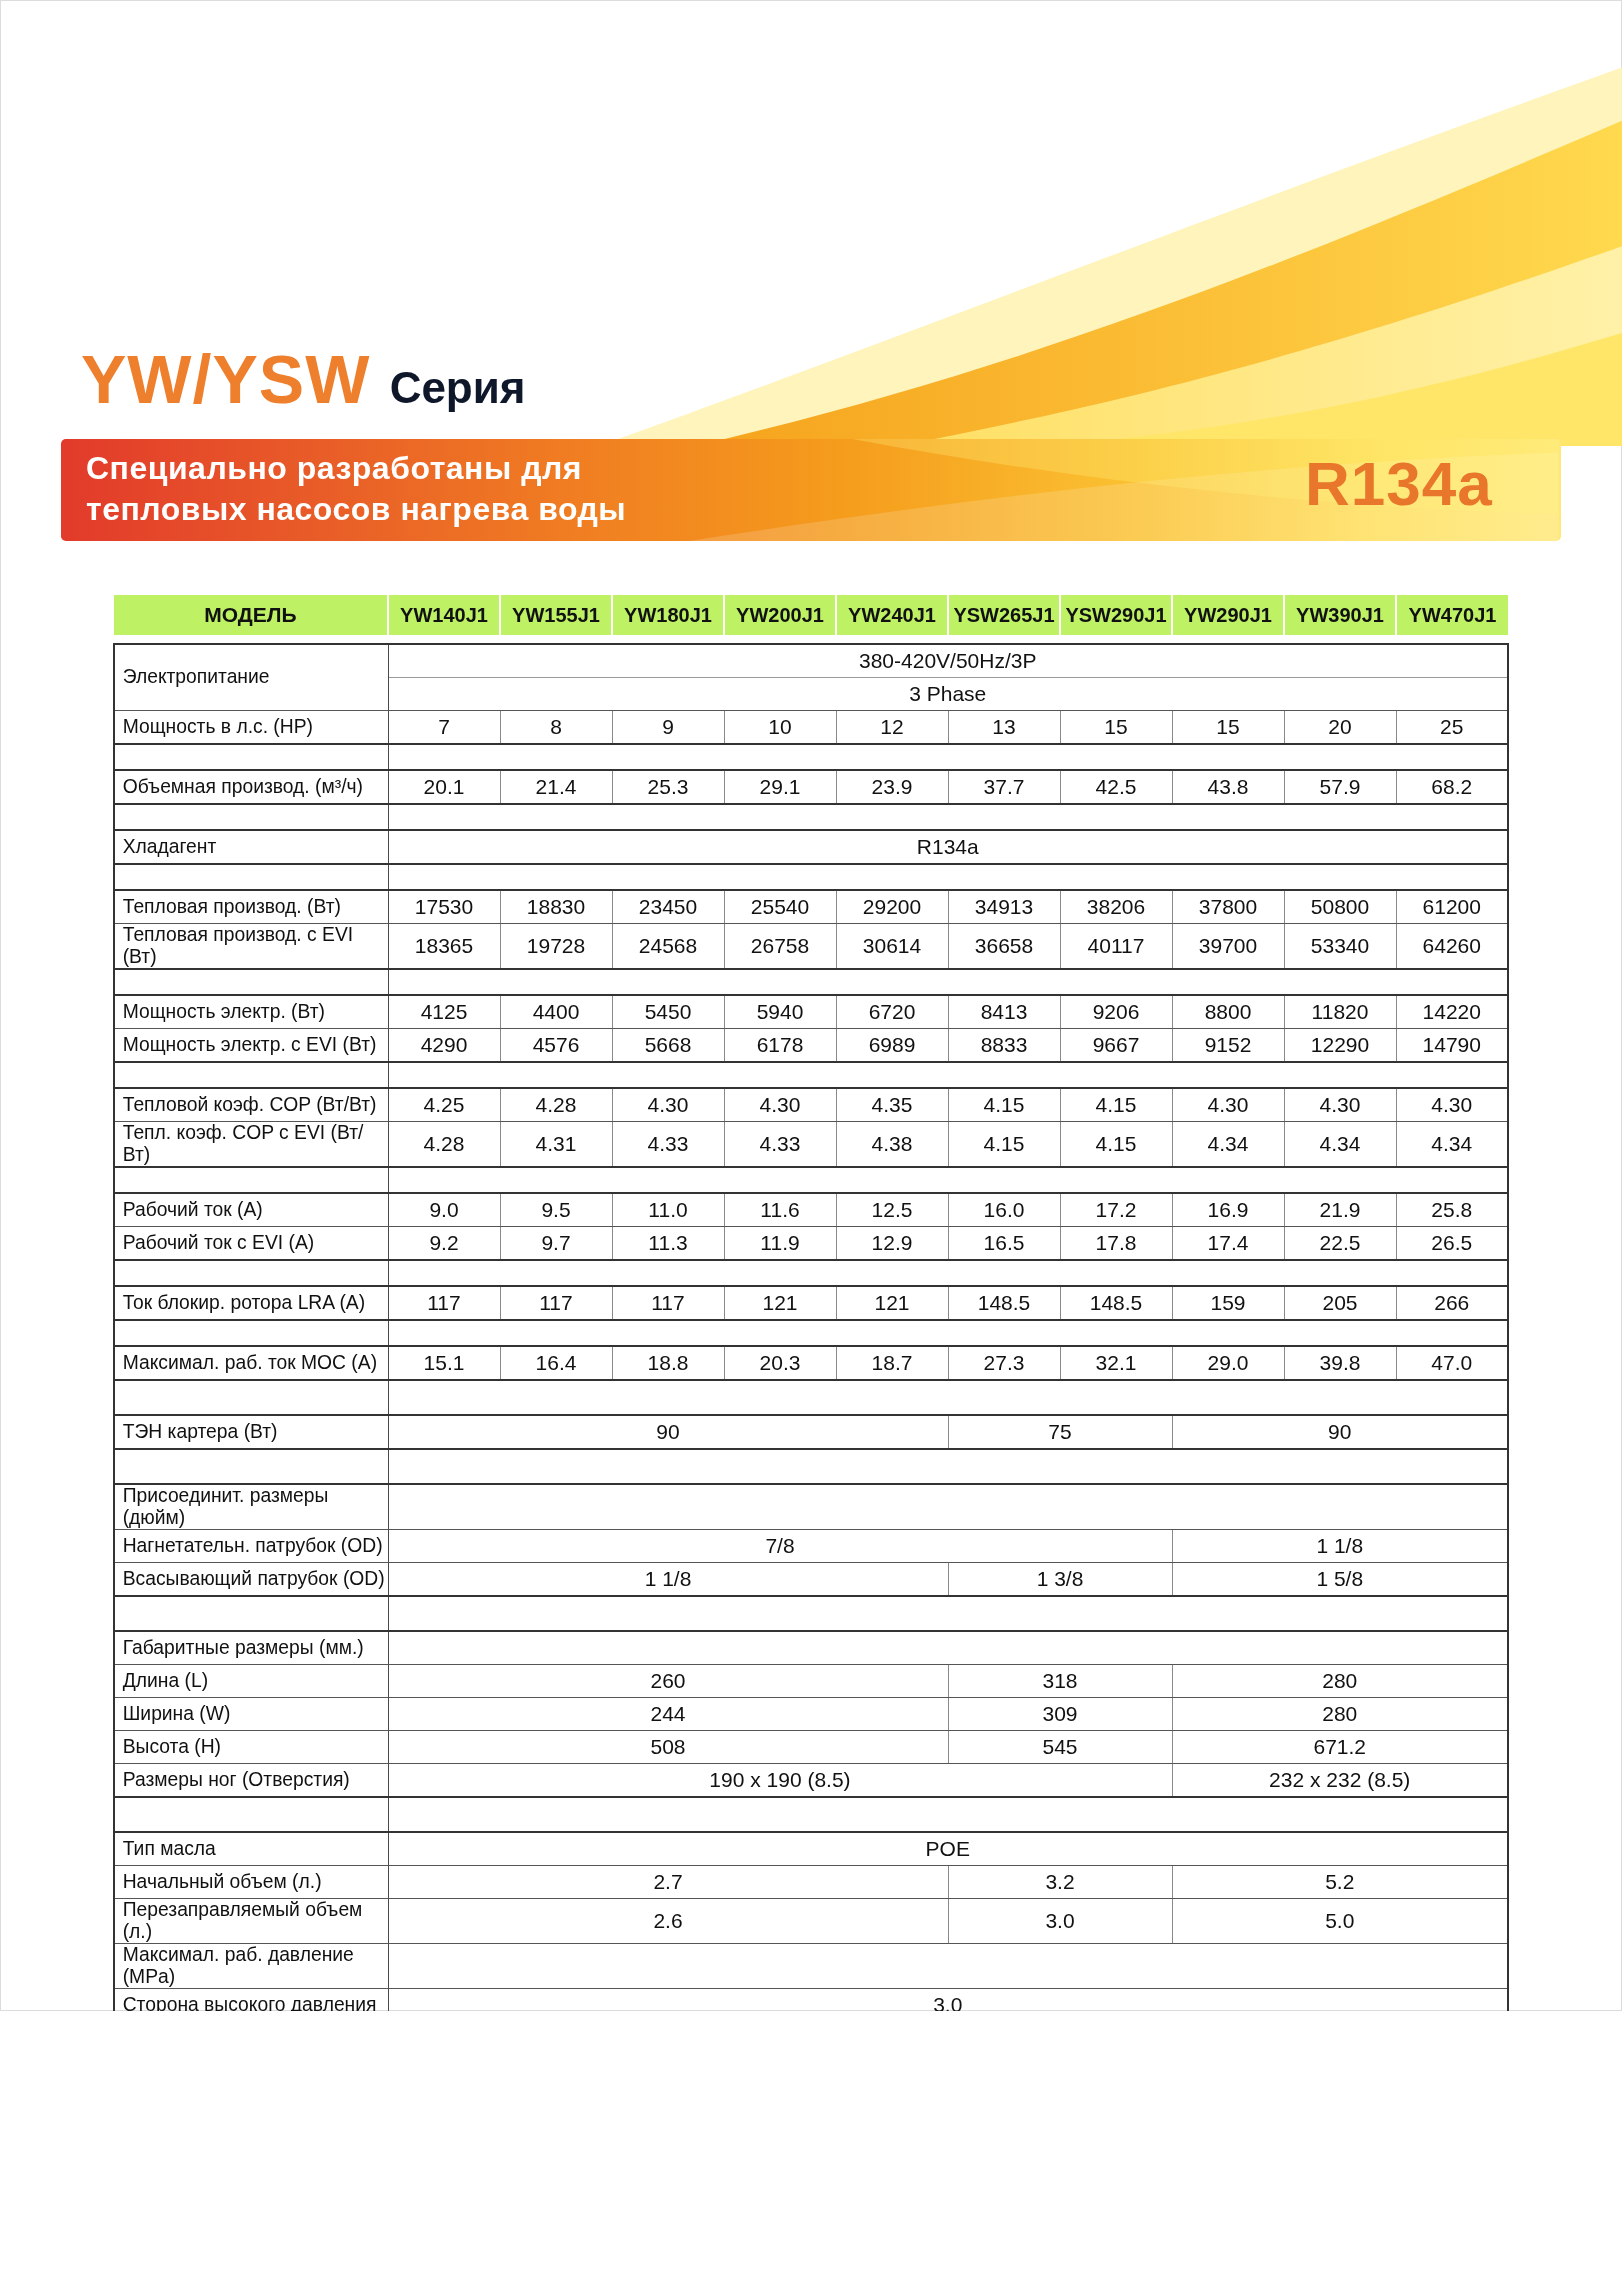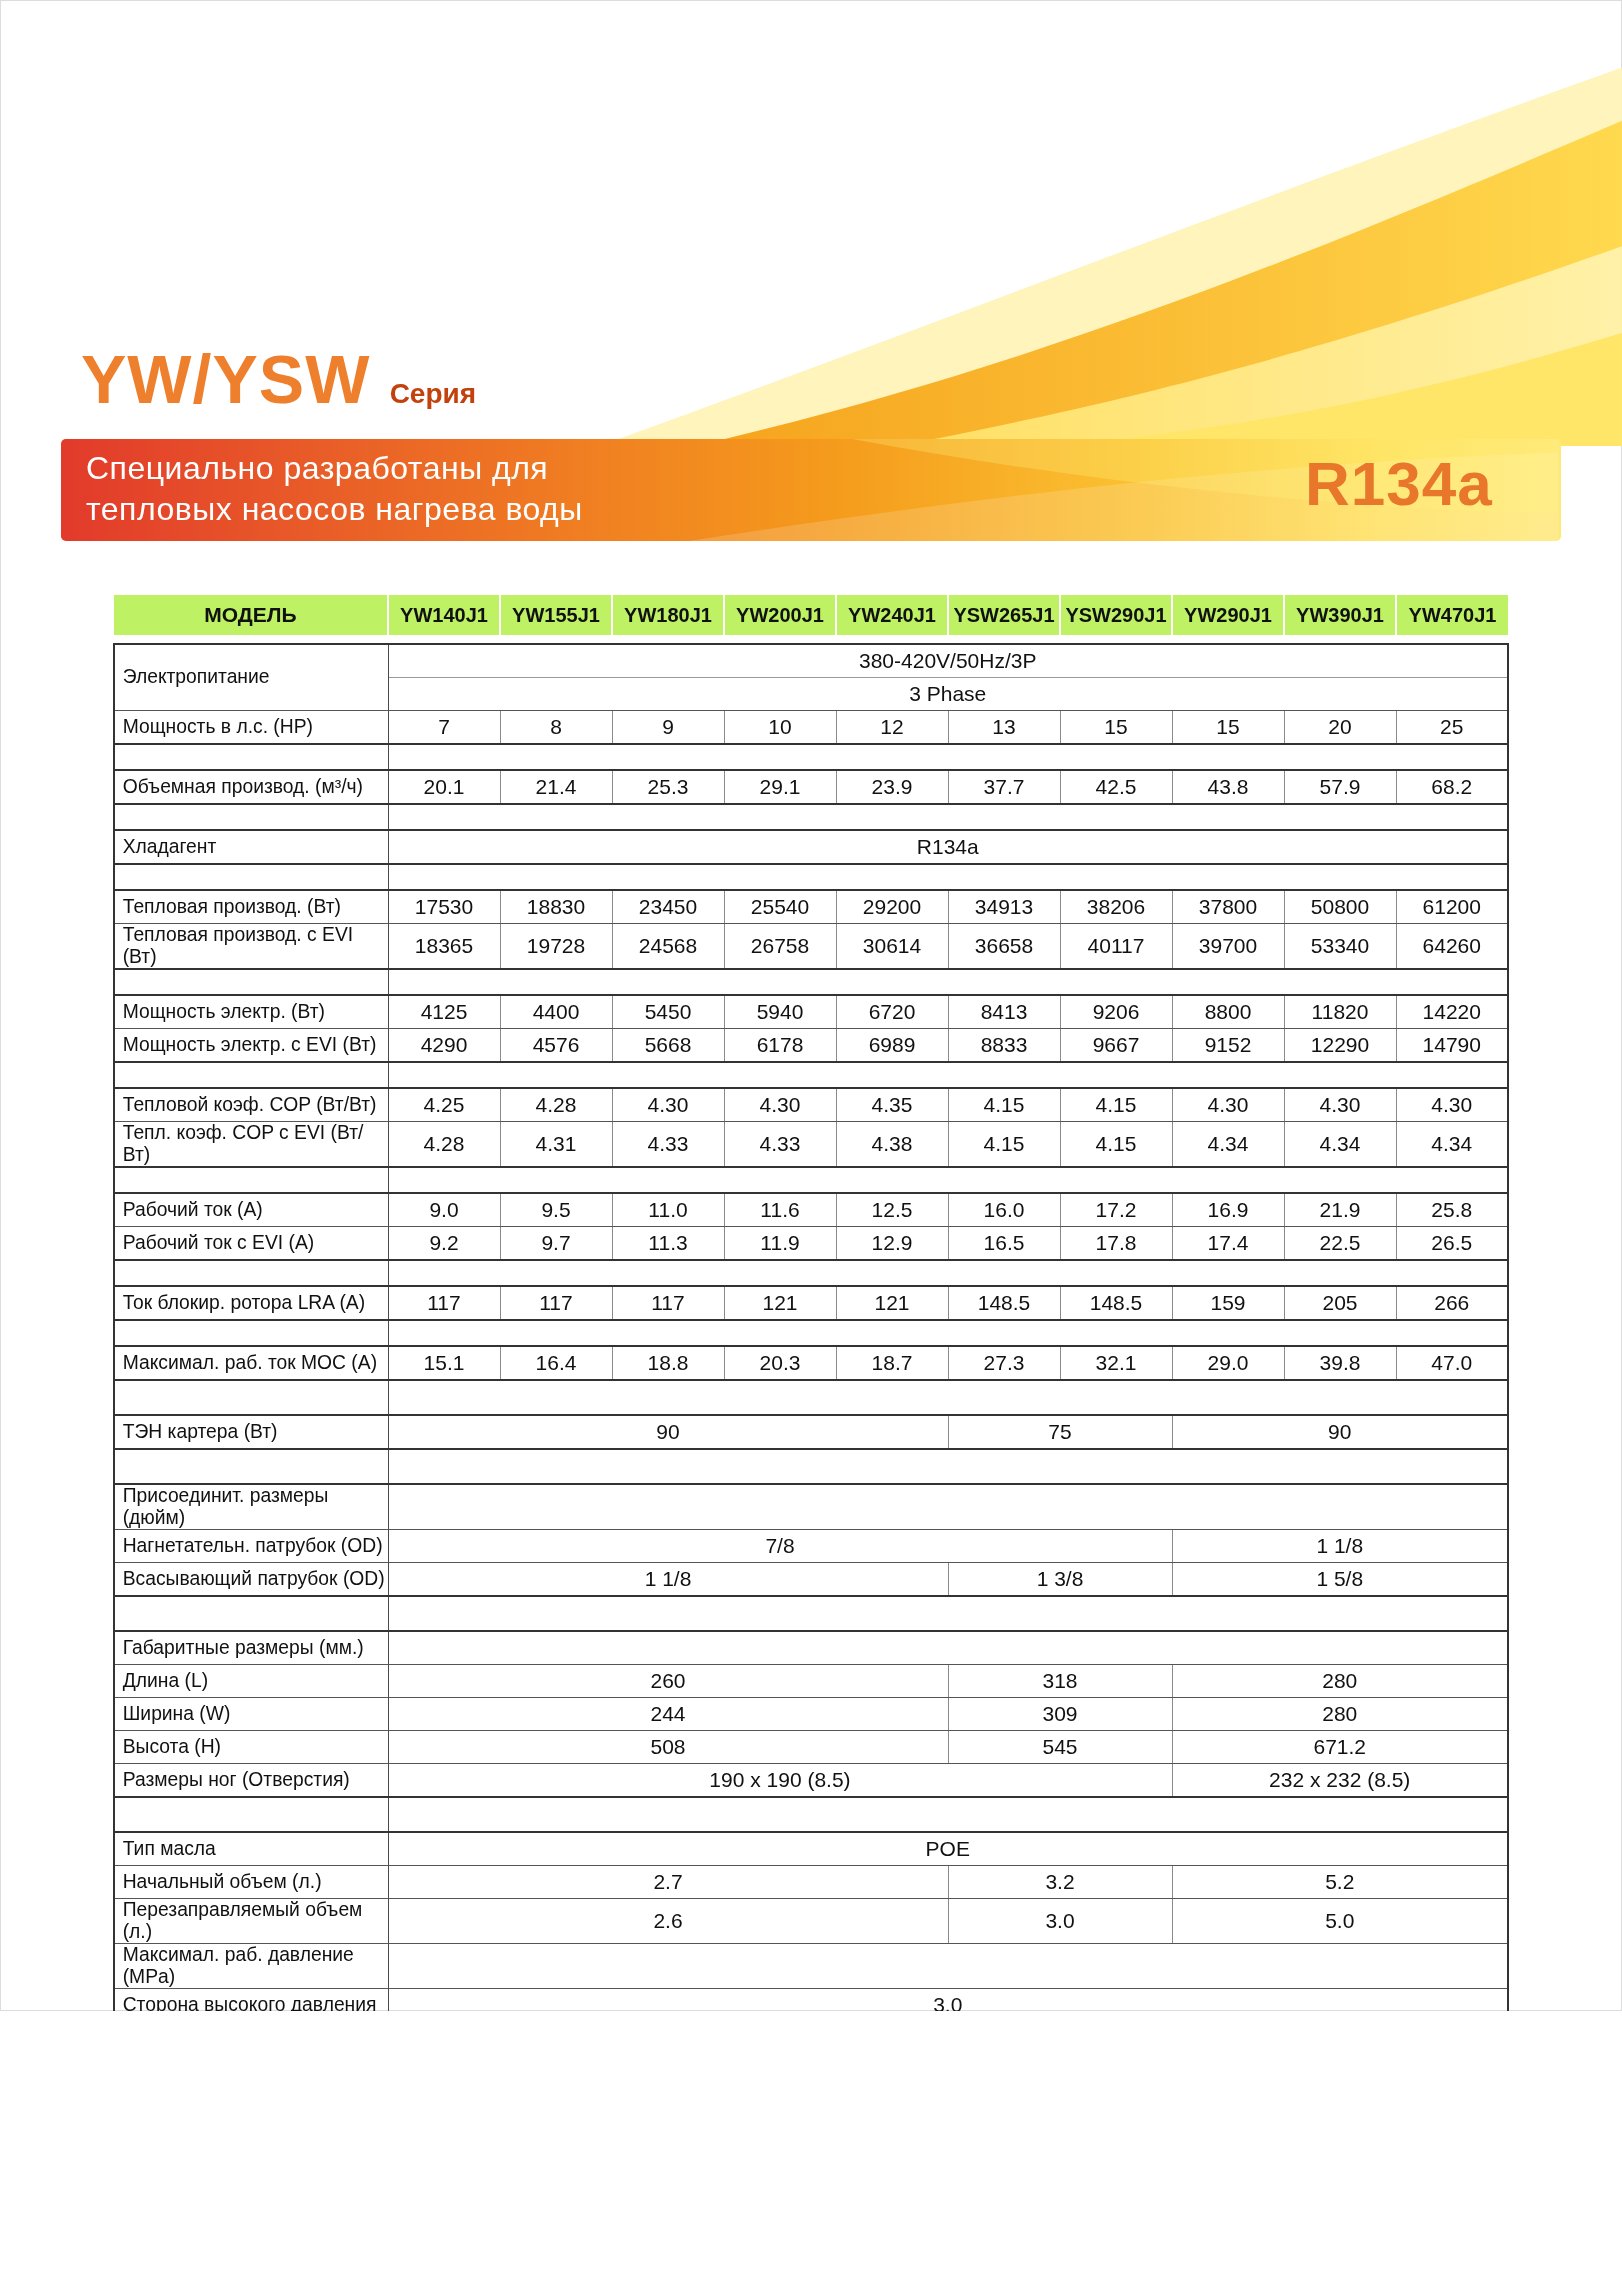--- a/index.html
+++ b/index.html
@@ -1,25 +1,25 @@
 <!DOCTYPE html>
 <html><head>
 <meta charset="utf-8">
 <style>
   html,body{margin:0;padding:0;background:#fff;}
   .page{position:relative;width:1622px;height:2011px;background:#fff;overflow:hidden;
         font-family:"Liberation Sans","DejaVu Sans",sans-serif;outline:1px solid #dcdcdc;outline-offset:-1px;}
   .deco{position:absolute;top:0;right:0;z-index:0;}
   .title-row{position:absolute;left:81px;top:340px;z-index:2;display:flex;align-items:baseline;}
   .t-main{font-size:68px;font-weight:700;color:#ee7f2d;letter-spacing:1px;}
-  .t-series{font-size:28px;font-weight:700;color:#c2410c;margin-left:19.3px;}
+  .t-series{font-size:44px;font-weight:700;color:#0f172a;margin-left:19.3px;}
   .banner{position:absolute;left:61px;top:439px;width:1500px;height:102px;z-index:1;border-radius:4.8px;
           background:linear-gradient(90deg,#e23a2b 0%,#e85a28 16%,#f07d22 34%,#f59c1c 52%,#fbc233 72%,#ffe05c 88%,#ffe878 100%);}
   .banner svg{position:absolute;top:0;left:0;}
-  .banner-text{position:absolute;left:25px;top:8.7px;color:#fff;font-weight:400;font-size:32px;line-height:41px;letter-spacing:0.5px;z-index:2;}
+  .banner-text{position:absolute;left:25px;top:8.7px;color:#fff;font-weight:700;font-size:32px;line-height:41px;letter-spacing:0.5px;z-index:2;}
   .badge{position:absolute;left:1305px;top:448px;z-index:3;font-size:62px;font-weight:700;color:#e8762b;letter-spacing:1px;}
   table.spec{position:absolute;left:113px;top:595px;width:1394px;z-index:2;border-collapse:collapse;table-layout:fixed;}
   .spec th,.spec td{padding:0;margin:0;text-align:center;vertical-align:middle;color:#111;}
   .hd{background:#bef264;border:0;border-left:2.9px solid #fff;height:40px;font-size:20px;font-weight:700;color:#1c1c1c;}
   .hd-label{border-left:0;font-size:21px;}
   .hdr-gap td{height:7.7px;border:0;border-bottom:2.9px solid #333;}
   .rrow td{height:32px;border-bottom:1.9px solid #555;font-size:21px;}
   .lab{text-align:left !important;padding-left:7.7px !important;font-size:19.3px !important;
        border-right:1.4px solid #4a4a4a;border-left:2.9px solid #333;}
   .val + .val{border-left:1.4px solid #8a8a8a;}

